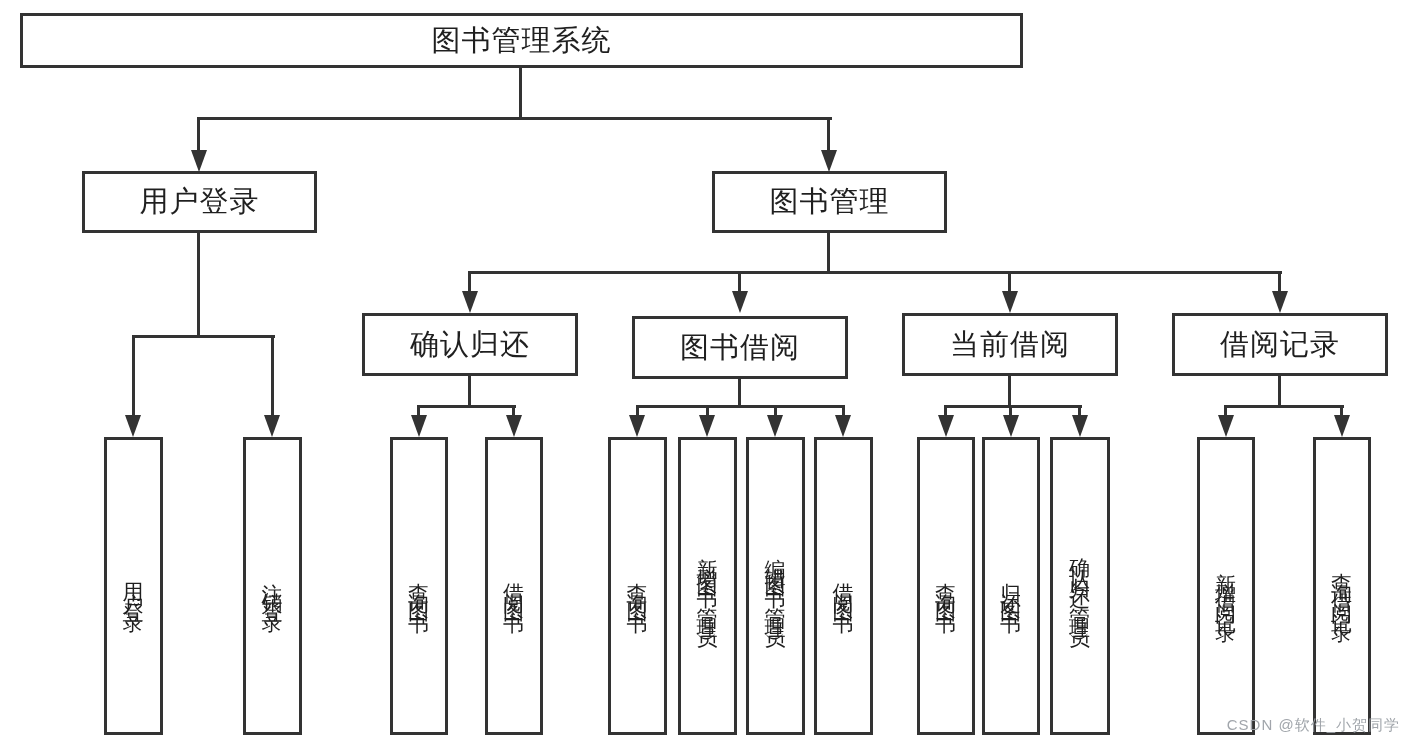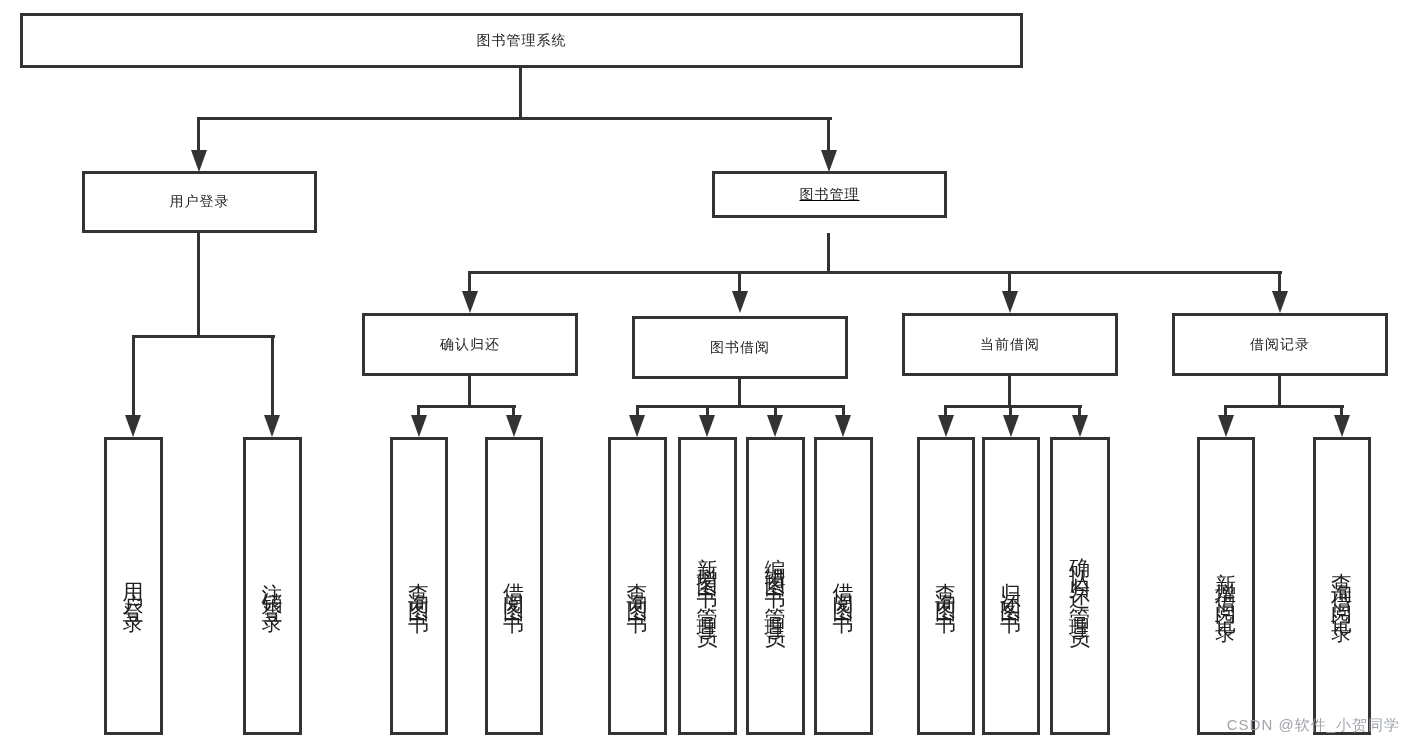--- a/index.html
+++ b/index.html
@@ -12,21 +12,21 @@
   body{background:var(--background);font-family:"Liberation Sans","DejaVu Sans",sans-serif;}
   .canvas{position:relative;width:1405px;height:747px;background:var(--background);overflow:hidden;}
 
   .node{
     position:absolute;
     border:3px solid var(--line);
     background:#fff;
     display:flex;align-items:center;justify-content:center;
   }
   .hlabel{
-    font-size:14px;color:var(--text);letter-spacing:1px;white-space:nowrap;
+    font-size:29px;color:var(--text);letter-spacing:1px;white-space:nowrap;
   }
   .vbox{padding:4px 0;}
   .vlabel{
     writing-mode:vertical-rl;
     text-orientation:mixed;
     font-size:21px;line-height:1;
     letter-spacing:10px;
     color:var(--text);
     white-space:nowrap;
   }
@@ -39,21 +39,21 @@
   }
   .watermark{
     position:absolute;right:5px;top:716px;
     font-size:15px;color:var(--watermark);
     letter-spacing:1px;z-index:9;opacity:.95;white-space:nowrap;
   }
 
   
   .n-root {left:20px;  top:13px;  width:1003px;height:55px;}
   .n-l2a  {left:82px;  top:171px; width:235px; height:62px;}
-  .n-l2b  {left:712px; top:171px; width:235px; height:47px;text-decoration:underline;}
+  .n-l2b  {left:712px; top:171px; width:235px; height:62px;}
   .n-l3a  {left:362px; top:313px; width:216px; height:63px;}
   .n-l3b  {left:632px; top:316px; width:216px; height:63px;}
   .n-l3c  {left:902px; top:313px; width:216px; height:63px;}
   .n-l3d  {left:1172px;top:313px; width:216px; height:63px;}
   .leaf   {top:437px;height:298px;width:59px;}
   .g1b1{left:104px;} .g1b2{left:243px;}
   .g2b1{left:390px;width:58px;} .g2b2{left:485px;width:58px;}
   .g3b1{left:608px;} .g3b2{left:678px;} .g3b3{left:746px;} .g3b4{left:814px;}
   .g4b1{left:917px;width:58px;} .g4b2{left:982px;width:58px;} .g4b3{left:1050px;width:60px;}
   .g5b1{left:1197px;width:58px;} .g5b2{left:1313px;width:58px;}

